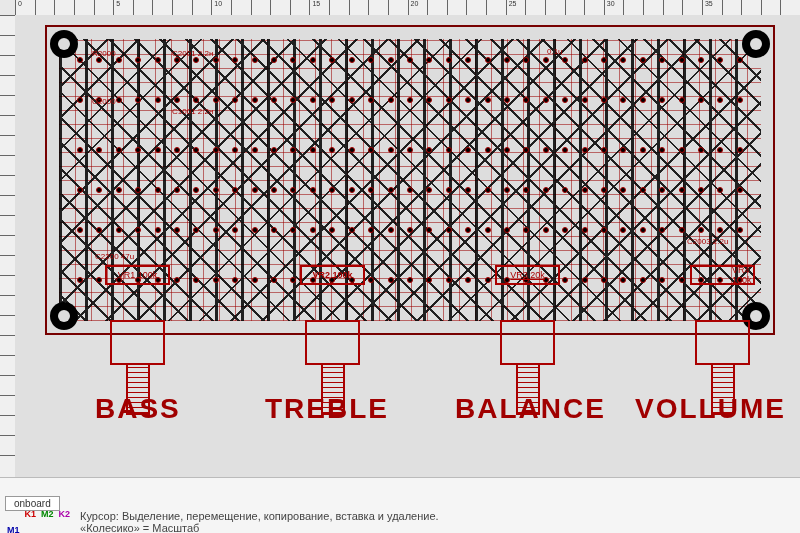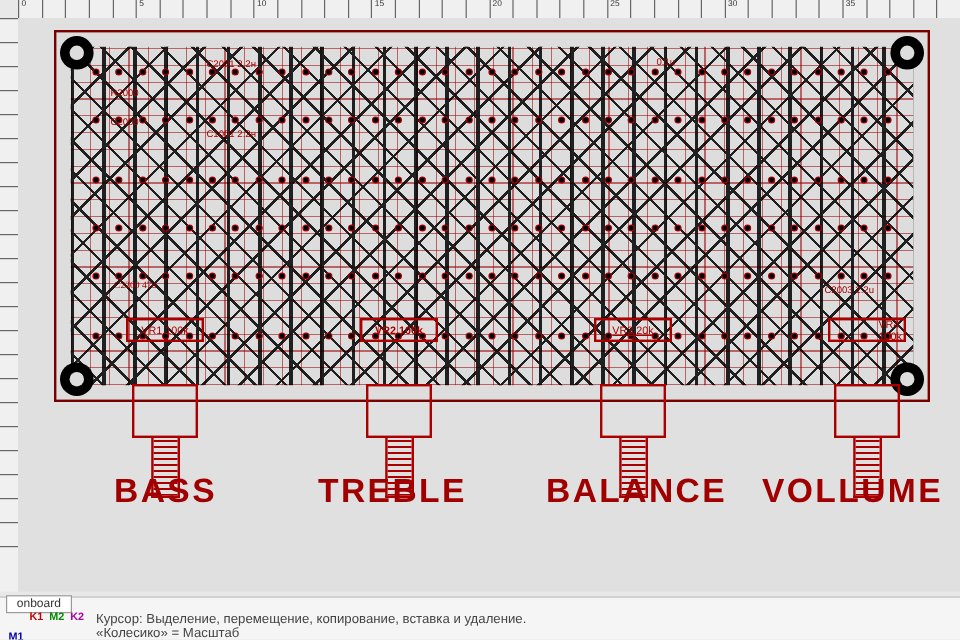--- a/index.html
+++ b/index.html
@@ -99,21 +99,21 @@
     bottom: 50px;
   }
   .control-label {
     position: absolute; bottom: 68px;
     font-family: "Arial Black", Arial, sans-serif;
     font-size: 28px; font-weight: 900;
     color: #a00000;
     letter-spacing: 2px;
   }
   .status-bar {
-    position: absolute; bottom: 0; left: 0; right: 0; height: 36px;
+    position: absolute; bottom: 0; left: 0; right: 0; height: 56px;
     background: #f5f5f5;
     border-top: 1px solid #bbb;
     font-size: 9px; color: #333;
   }
   .tab {
     position: absolute; bottom: 22px; left: 5px;
     background: #fff; border: 1px solid #999; padding: 1px 8px;
     font-size: 10px;
   }
   .status-row {
@@ -422,26 +422,26 @@
           <div class="p"></div>
           <div class="p"></div>
           <div class="p"></div>
           <div class="p"></div>
           <div class="p"></div>
           <div class="p"></div>
           <div class="p"></div>
           <div class="p"></div>
         </div>
       <div id="comps">
-          <div class="comp-label" style="left: 45px; top: 22px; margin-top: 24px;">R2000</div>
+          <div class="comp-label" style="left: 45px; top: 22px;">R2000</div>
           <div class="comp-label" style="left: 45px; top: 70px;">C2000</div>
           <div class="comp-label" style="left: 125px; top: 22px;">C2001 2.2н</div>
           <div class="comp-label" style="left: 125px; top: 80px;">C1001 2.2н</div>
           <div class="comp-label" style="left: 500px; top: 20px;">0.1u</div>
-          <div class="comp-label" style="left: 48px; top: 206px; font-family: Liberation Serif, serif;">C2200 47u</div>
+          <div class="comp-label" style="left: 48px; top: 225px;">C2200 47u</div>
           <div class="comp-label" style="left: 640px; top: 210px;">C2003 2.2u</div>
         </div>
     </div>
     <div class="mounting-hole hole-tl"></div>
     <div class="mounting-hole hole-tr"></div>
     <div class="mounting-hole hole-bl"></div>
     <div class="mounting-hole hole-br"></div>
     <div id="pots">
         <div class="pot" style="left: 65px;">
           <div class="body"></div>

